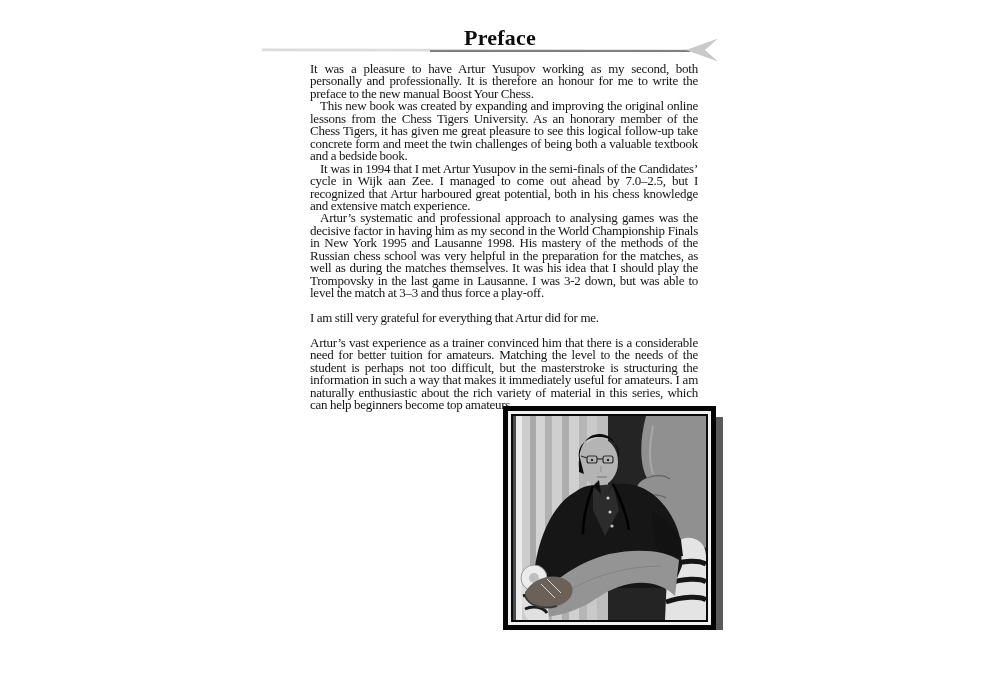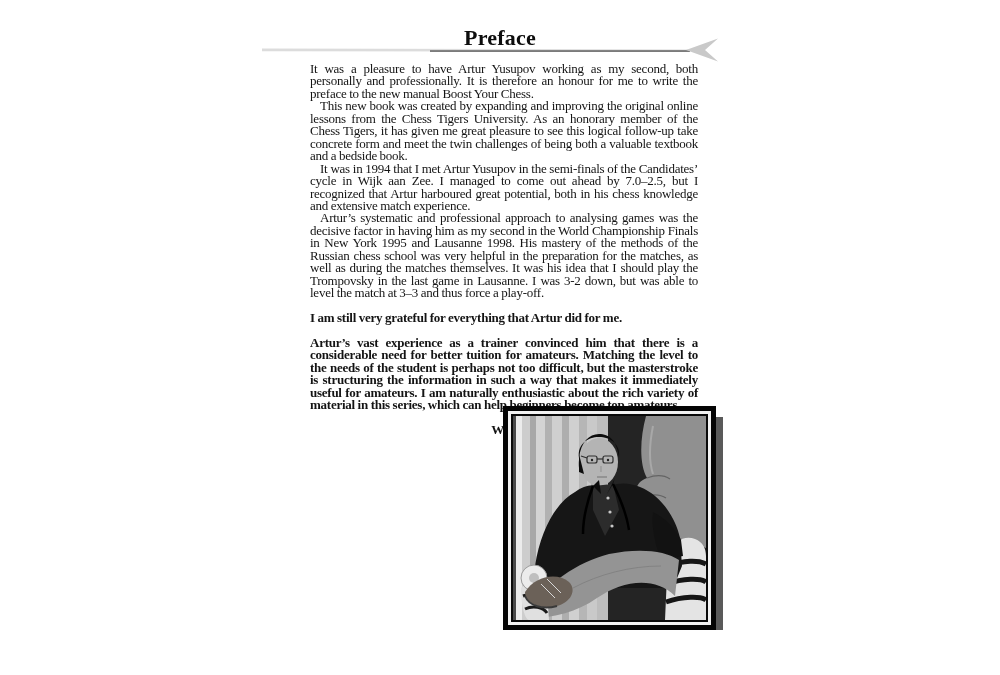--- a/index.html
+++ b/index.html
@@ -23,21 +23,21 @@
   .divider svg { display: block; }
 
   .body-text {
     position: absolute; left: 310px; top: 63px; width: 388px;
     font-size: 13px; line-height: 12.45px;
     text-align: justify;
     letter-spacing: -0.25px; word-spacing: -0.3px;
   }
   .para { margin: 0; }
   .indent { text-indent: 10px; }
-  .gap { margin-top: 12.4px; font-weight: bold; }
+  .gap { margin-top: 12.4px; }
   .signature { text-align: right; }
 
   .photo-wrap { position: absolute; left: 503px; top: 406px; width: 210px; height: 224px; }
   .photo-shadow {
     position: absolute; left: 10px; top: 11px;
     width: 210px; height: 213px;
     background: #5a5a5a;
   }
   .photo-frame {
     position: absolute; left: 0; top: 0;

